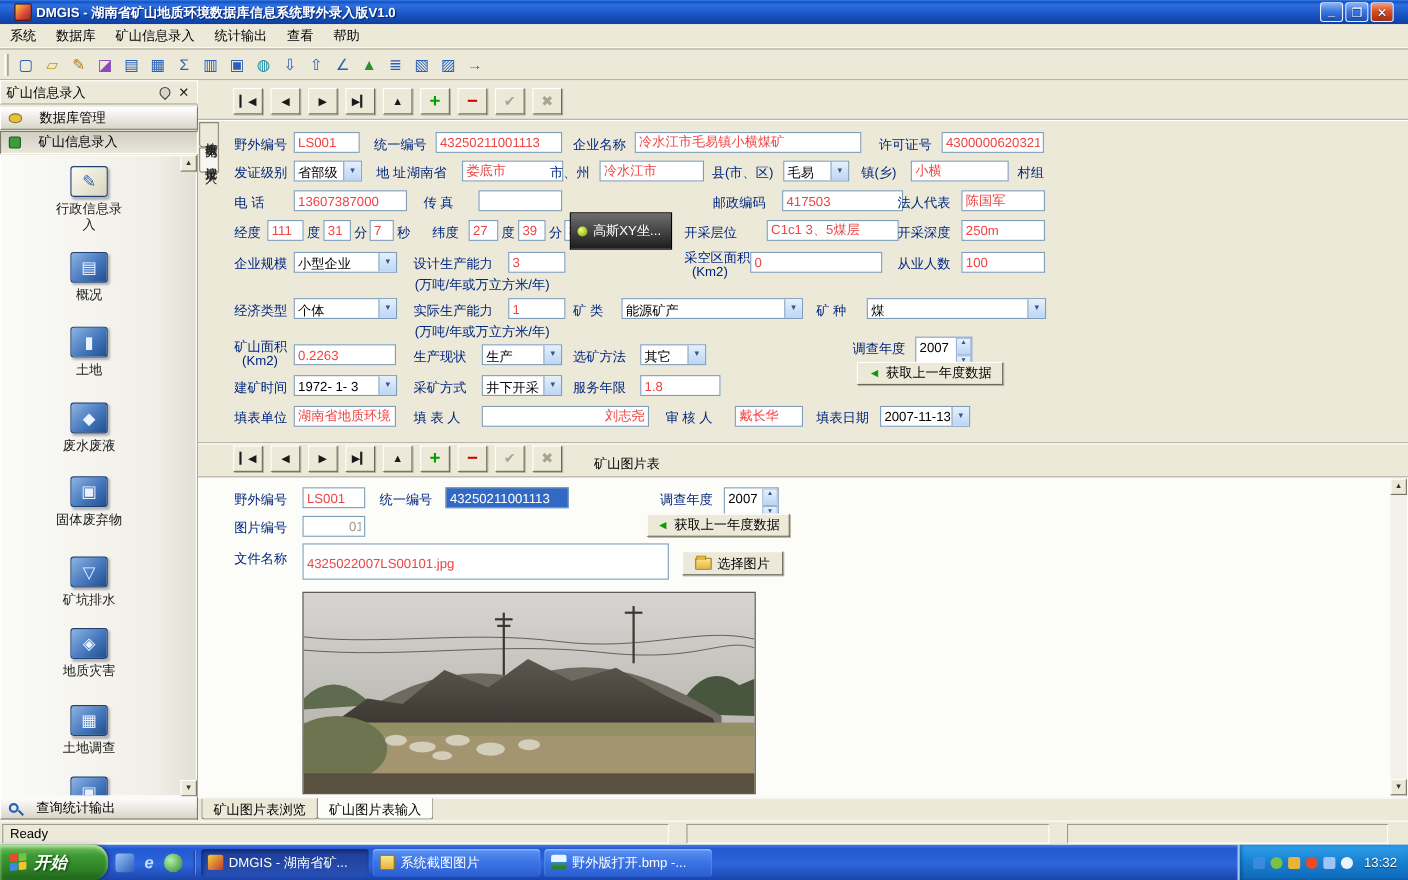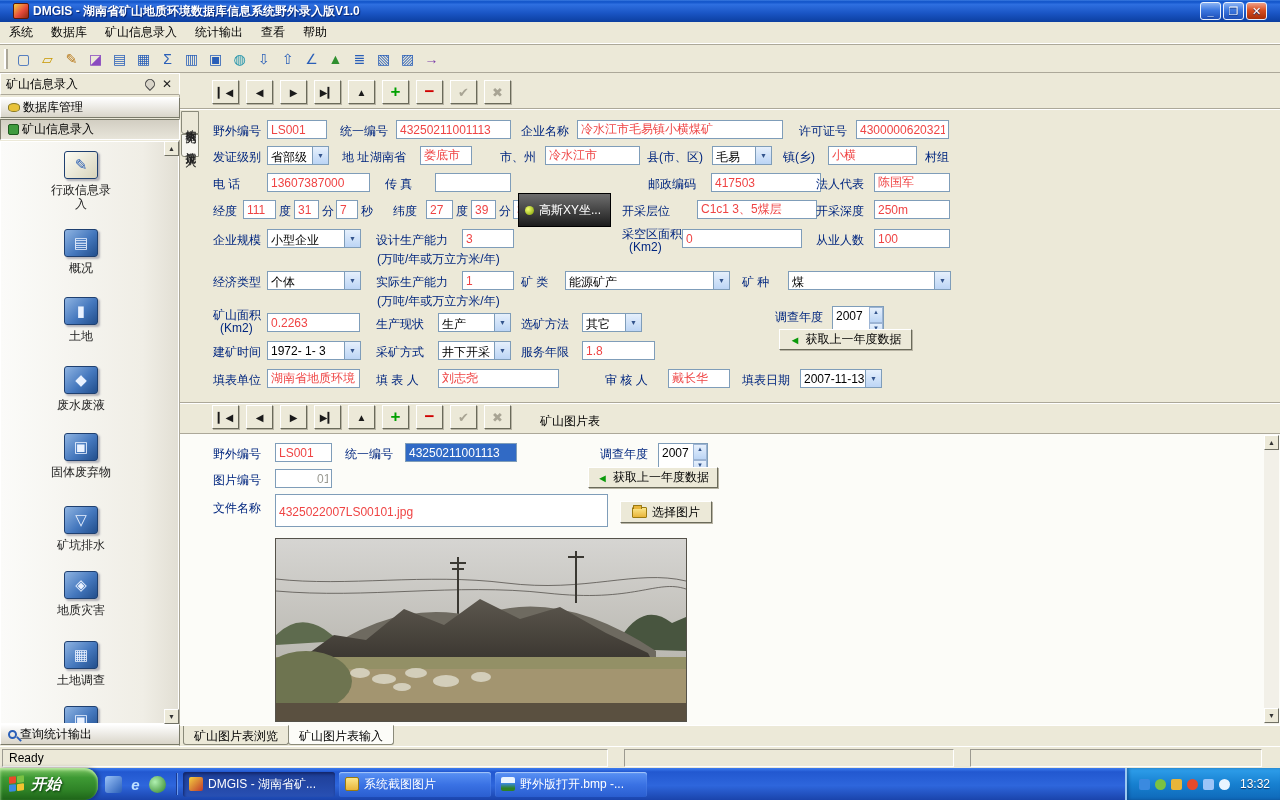--- a/index.html
+++ b/index.html
@@ -37,21 +37,21 @@
   .tbi[data-name="toolbar-globe"] span{color:#178FA8}
   .tbi[data-name="toolbar-export"] span{color:#7838A8}
 
   
   #sidebar{position:absolute;left:0;top:73px;width:180px;height:673px;background:#ECE9D8;border-right:1px solid #ACA899}
   .sb-header{position:absolute;left:0;top:0;width:180px;height:22px;background:#ECE9D8;
     border:1px solid #fff;border-bottom:1px solid #ACA899;display:flex;align-items:center;padding:0 5px;font-size:12px}
   .sb-header .sp1{flex:1}
   .pinicon{width:10px;height:10px;border:1px solid #444;border-radius:50% 50% 50% 0;transform:rotate(-45deg);margin-right:5px;background:#D8D4C8}
   .sb-x{font-size:12px;color:#222;padding:0 2px}
-  .sb-group{position:absolute;left:0;width:180px;height:21px;display:flex;align-items:center;gap:3px;padding-left:7px;
+  .sb-group{position:absolute;left:0;width:180px;height:21px;display:flex;align-items:center;gap:16px;padding-left:7px;
     background:linear-gradient(180deg,#FEFEFE,#D9D5C9);border:1px solid #fff;border-right-color:#7a7a6a;border-bottom-color:#7a7a6a;font-size:12px}
   .sb-group.pressed{background:linear-gradient(180deg,#D2CEC2,#E8E5DA);border-color:#7a7a6a #fff #fff #7a7a6a}
   .g-db{width:12px;height:9px;background:#E8C23A;border:1px solid #8A7A20;border-radius:50%/40%}
   .g-entry{width:11px;height:11px;background:#3E9A3E;border:1px solid #1E5A1E;border-radius:2px}
   .g-query{width:9px;height:9px;border:2px solid #2A5FB8;border-radius:50%;position:relative}
   .g-query::after{content:"";position:absolute;left:6px;top:6px;width:6px;height:2px;background:#2A5FB8;transform:rotate(45deg)}
   .sb-list{position:absolute;left:0;top:68px;width:179px;height:583px;overflow:hidden;
     background:linear-gradient(90deg,#FBFBF9 0%,#F0EEE6 80%,#E2DFD4 100%);border:1px solid #fff}
   .sb-item{position:absolute;left:0;width:160px;text-align:center;cursor:default}
   .itm-icon{margin:0 auto;width:34px;height:28px;border:1px solid #1F4070;border-radius:3px;
@@ -335,21 +335,21 @@
     <div class="lb" style="left:619px;top:50px" data-name="license-label">许可证号</div>
     <input class="tb" style="left: 676px; top: 47px; width: 93px;" data-name="license-input" value="4300000620321">
 
     <div class="lb" style="left:33px;top:76px" data-name="cert-level-label">发证级别</div>
     <div class="cb" style="left:87px;top:73px;width:62px" data-name="cert-level-select">
       <span class="cb-t">省部级</span>
         <span class="cb-a" data-name="chevron-down-icon">▼</span>
     </div>
     <div class="lb" style="left:162px;top:76px" data-name="address-label">地 址</div>
     <div class="lb" style="left:190px;top:76px" data-name="province-label">湖南省</div>
-    <input class="tb" style="left: 240px; top: 73px; width: 52px;" data-name="city-input" value="娄底市">
+    <input class="tb" style="left: 240px; top: 73px; width: 92px;" data-name="city-input" value="娄底市">
     <div class="lb" style="left:320px;top:76px" data-name="city-state-label">市、州</div>
     <input class="tb" style="left: 365px; top: 73px; width: 95px;" data-name="city-state-input" value="冷水江市">
     <div class="lb" style="left:467px;top:76px" data-name="county-label">县(市、区)</div>
     <div class="cb" style="left:532px;top:73px;width:60px" data-name="county-select">
       <span class="cb-t">毛易</span>
         <span class="cb-a" data-name="chevron-down-icon">▼</span>
     </div>
     <div class="lb" style="left:603px;top:76px" data-name="town-label">镇(乡)</div>
     <input class="tb" style="left: 648px; top: 73px; width: 89px;" data-name="town-input" value="小横">
     <div class="lb" style="left:745px;top:76px" data-name="village-label">村组</div>
@@ -454,21 +454,21 @@
     <div class="cb" style="left:258px;top:268px;width:73px" data-name="mining-method-select">
       <span class="cb-t">井下开采</span>
         <span class="cb-a" data-name="chevron-down-icon">▼</span>
     </div>
     <div class="lb" style="left:341px;top:271px" data-name="service-years-label">服务年限</div>
     <input class="tb" style="left: 402px; top: 268px; width: 73px;" data-name="service-years-input" value="1.8">
 
     <div class="lb" style="left:33px;top:299px" data-name="fill-unit-label">填表单位</div>
     <input class="tb" style="left: 87px; top: 296px; width: 93px;" data-name="fill-unit-input" value="湖南省地质环境">
     <div class="lb" style="left:196px;top:299px" data-name="fill-person-label">填 表 人</div>
-    <input class="tb" style="left: 258px; top: 296px; width: 121px;" data-name="fill-person-input" value="刘志尧">
+    <input class="tb" style="left: 258px; top: 296px; width: 152px; text-align: right;" data-name="fill-person-input" value="刘志尧">
     <div class="lb" style="left:425px;top:299px" data-name="auditor-label">审 核 人</div>
     <input class="tb" style="left: 488px; top: 296px; width: 62px;" data-name="auditor-input" value="戴长华">
     <div class="lb" style="left:562px;top:299px" data-name="fill-date-label">填表日期</div>
     <div class="cb" style="left:620px;top:296px;width:82px" data-name="fill-date-select">
       <span class="cb-t">2007-11-13</span>
         <span class="cb-a" data-name="chevron-down-icon">▼</span>
     </div>
 
     <div class="hsep" style="top:329px"></div>
     <div class="dbnav" style="left:32px;top:332px" data-name="picture-record-navigator">

